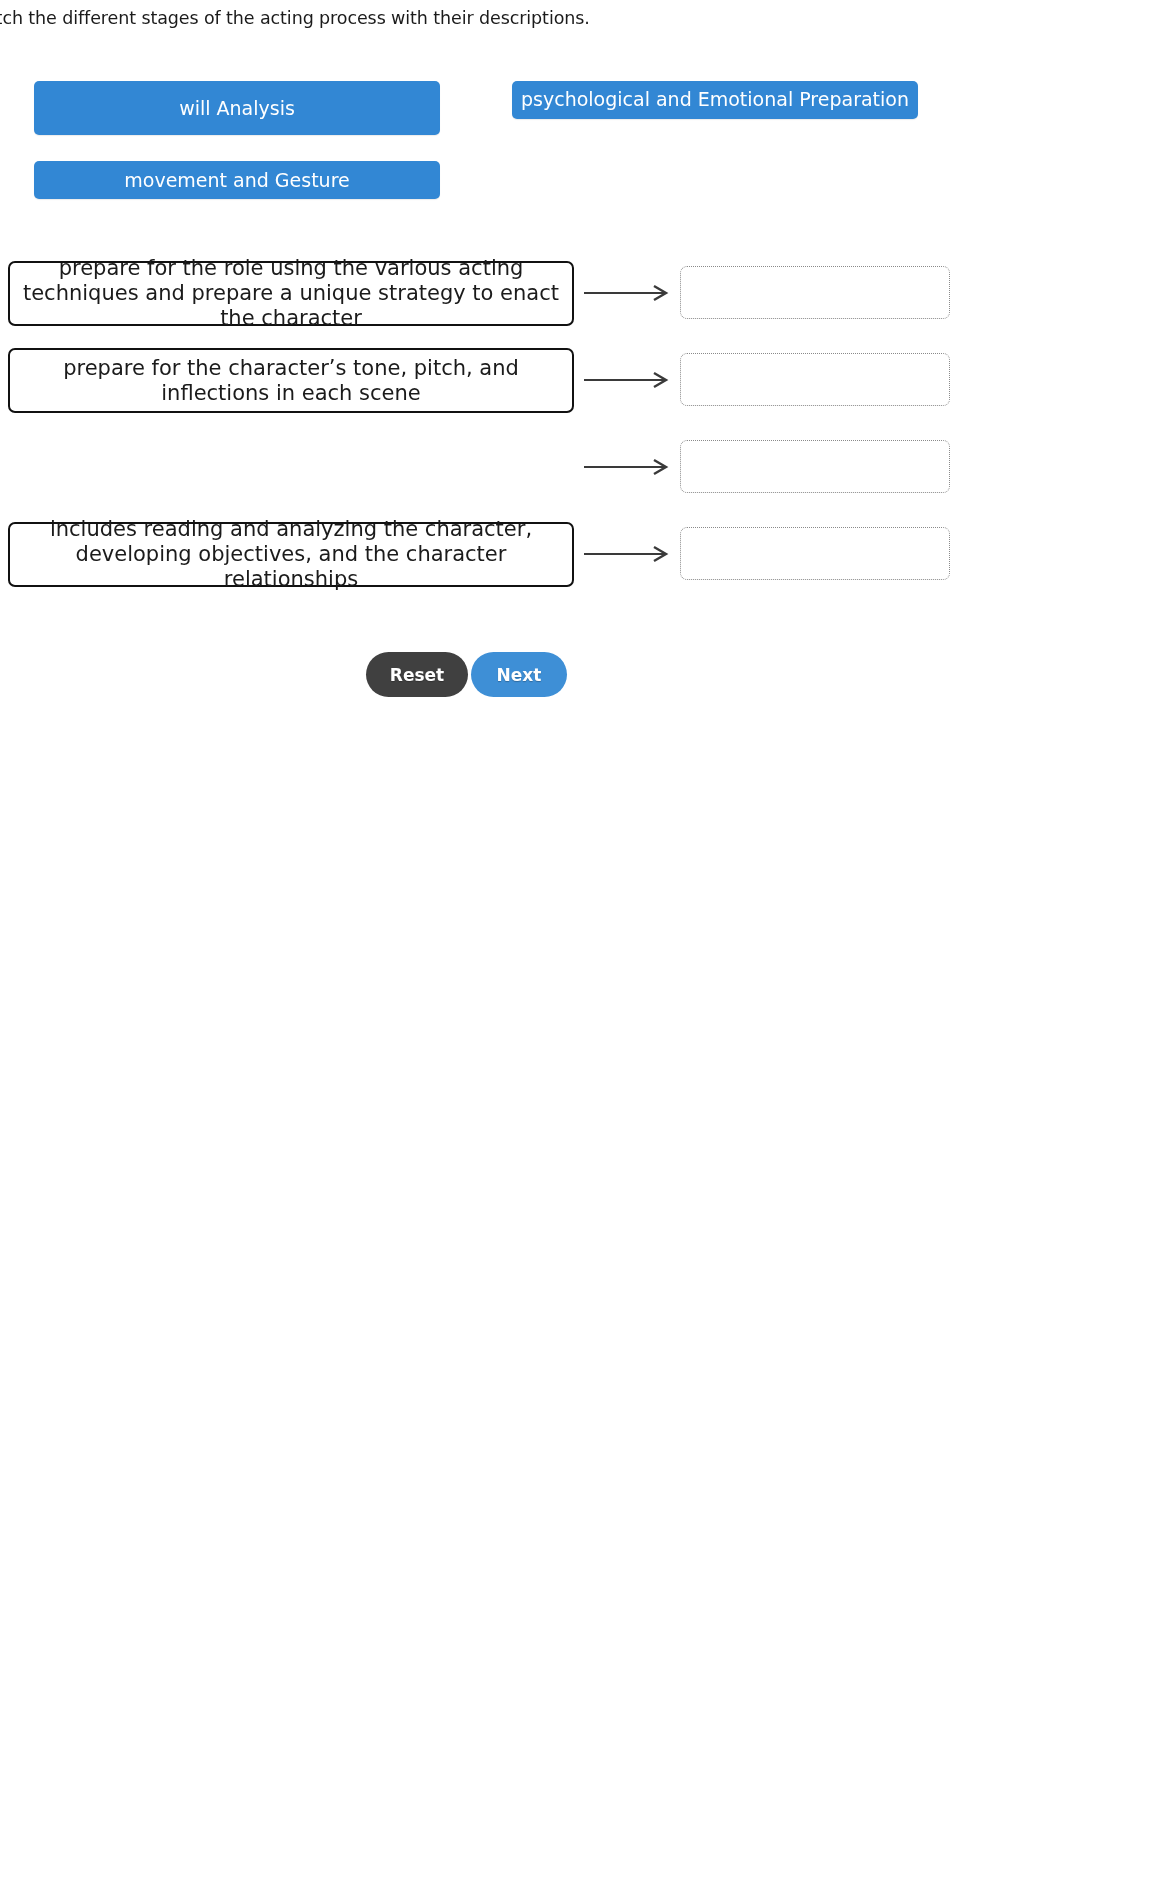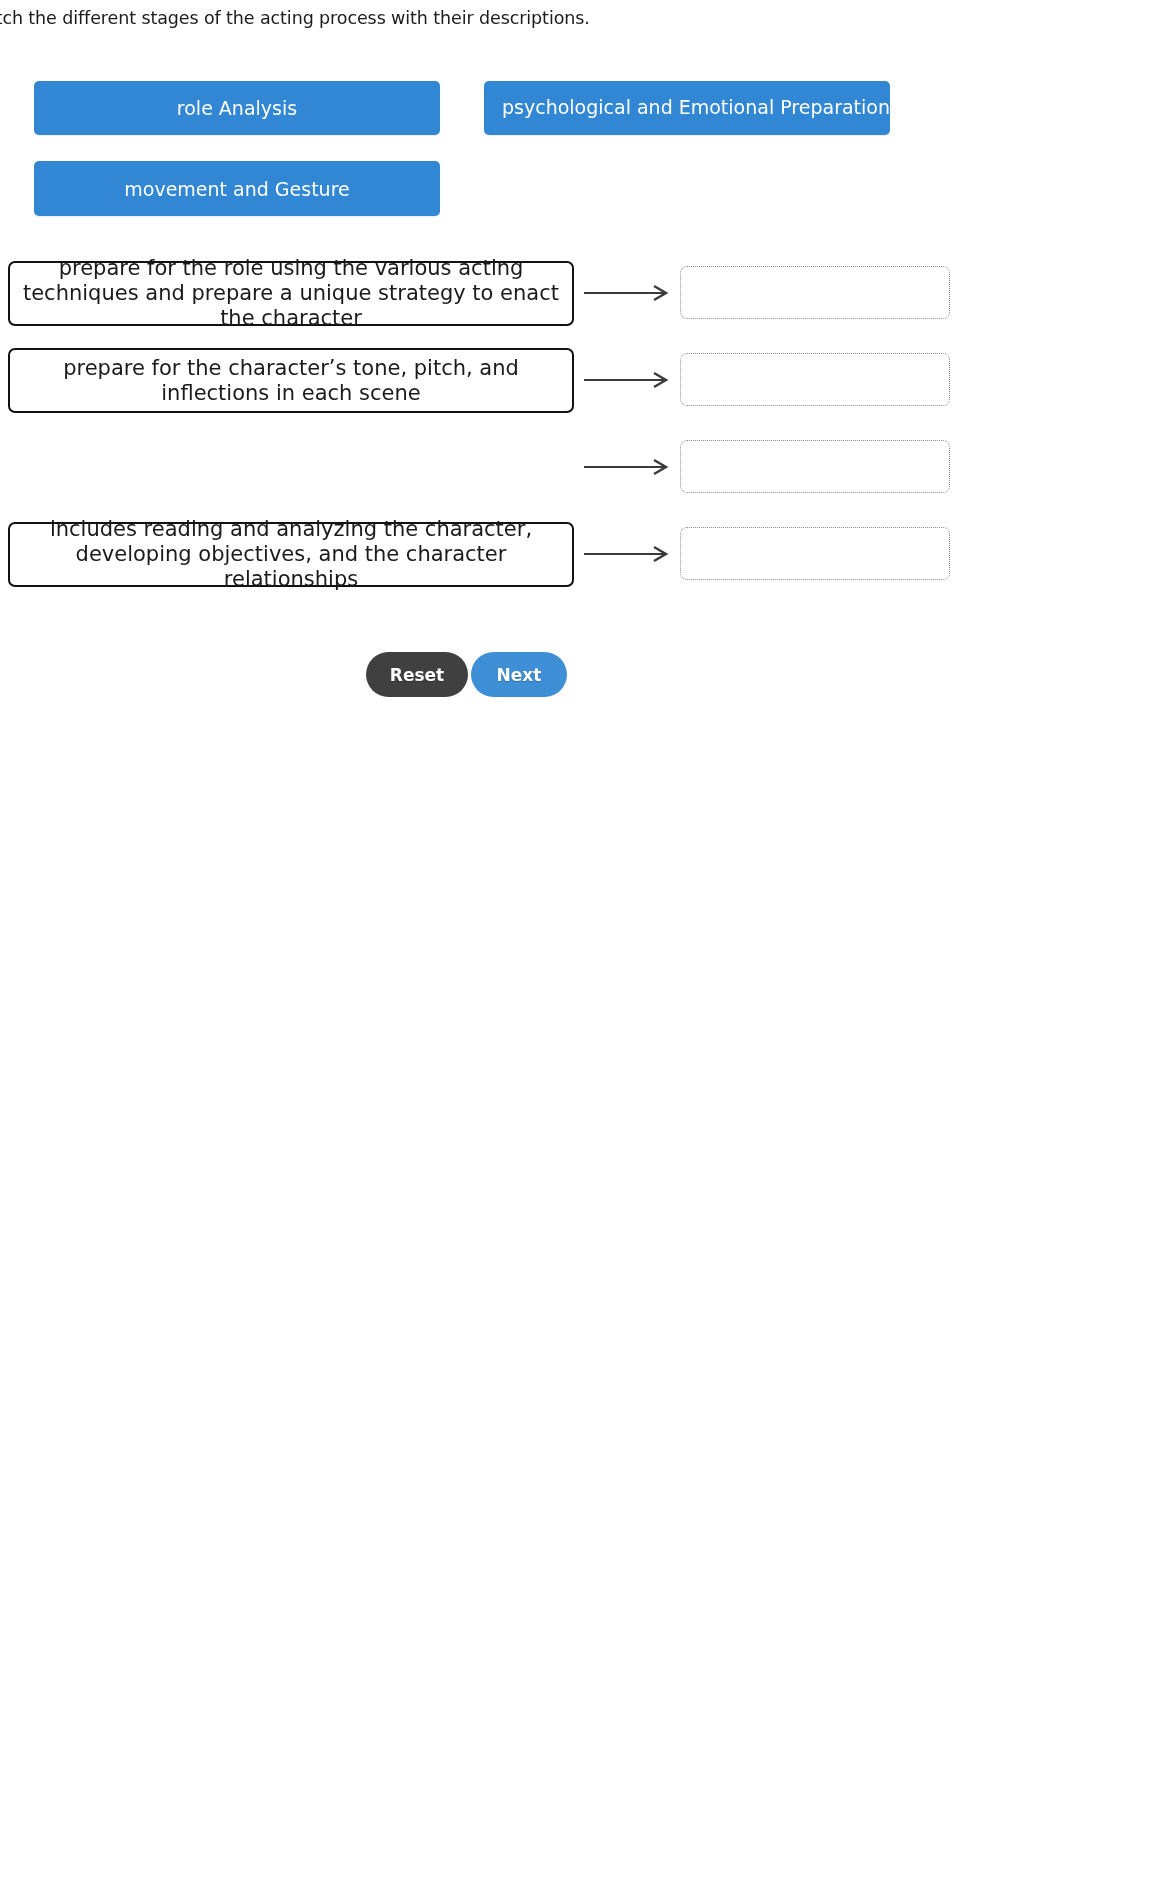--- a/index.html
+++ b/index.html
@@ -46,22 +46,22 @@
     align-items: center;
     justify-content: center;
     box-sizing: border-box;
     white-space: nowrap;
     box-shadow: 0 1px 1px rgba(0,0,0,0.08);
   }
   .tile-overflow {
     overflow: visible;
   }
   .tile-1 { left: 34px;  top: 2px;  width: 406px; height: 54px; }
-  .tile-2 { left: 484px; top: 2px;  width: 406px; height: 54px; justify-content: flex-end; }
-  .tile-3 { left: 34px;  top: 82px; width: 406px; height: 55px; }
+  .tile-2 { left: 512px; top: 2px;  width: 406px; height: 38px; }
+  .tile-3 { left: 34px;  top: 82px; width: 406px; height: 38px; }
   .tile-4 { left: 484px; top: 82px; width: 406px; height: 54px; }
 
   .tile-2 .tile-label {
     position: relative;
     top: -1px;
   }
 
   
   .rows {
     position: absolute;
@@ -160,21 +160,21 @@
   }
 </style>
 </head>
 <body>
 
 <div class="instruction">Match the different stages of the acting process with their descriptions.</div>
 
 <div class="tiles">
 
   <div class="tile tile-1">
-    <span class="tile-label">role Analysis</span>
+    <span class="tile-label">will Analysis</span>
   </div>
 
   <div class="tile tile-2 tile-overflow">
     <span class="tile-label">psychological and Emotional Preparation</span>
   </div>
 
   <div class="tile tile-3">
     <span class="tile-label">movement and Gesture</span>
   </div>
 

